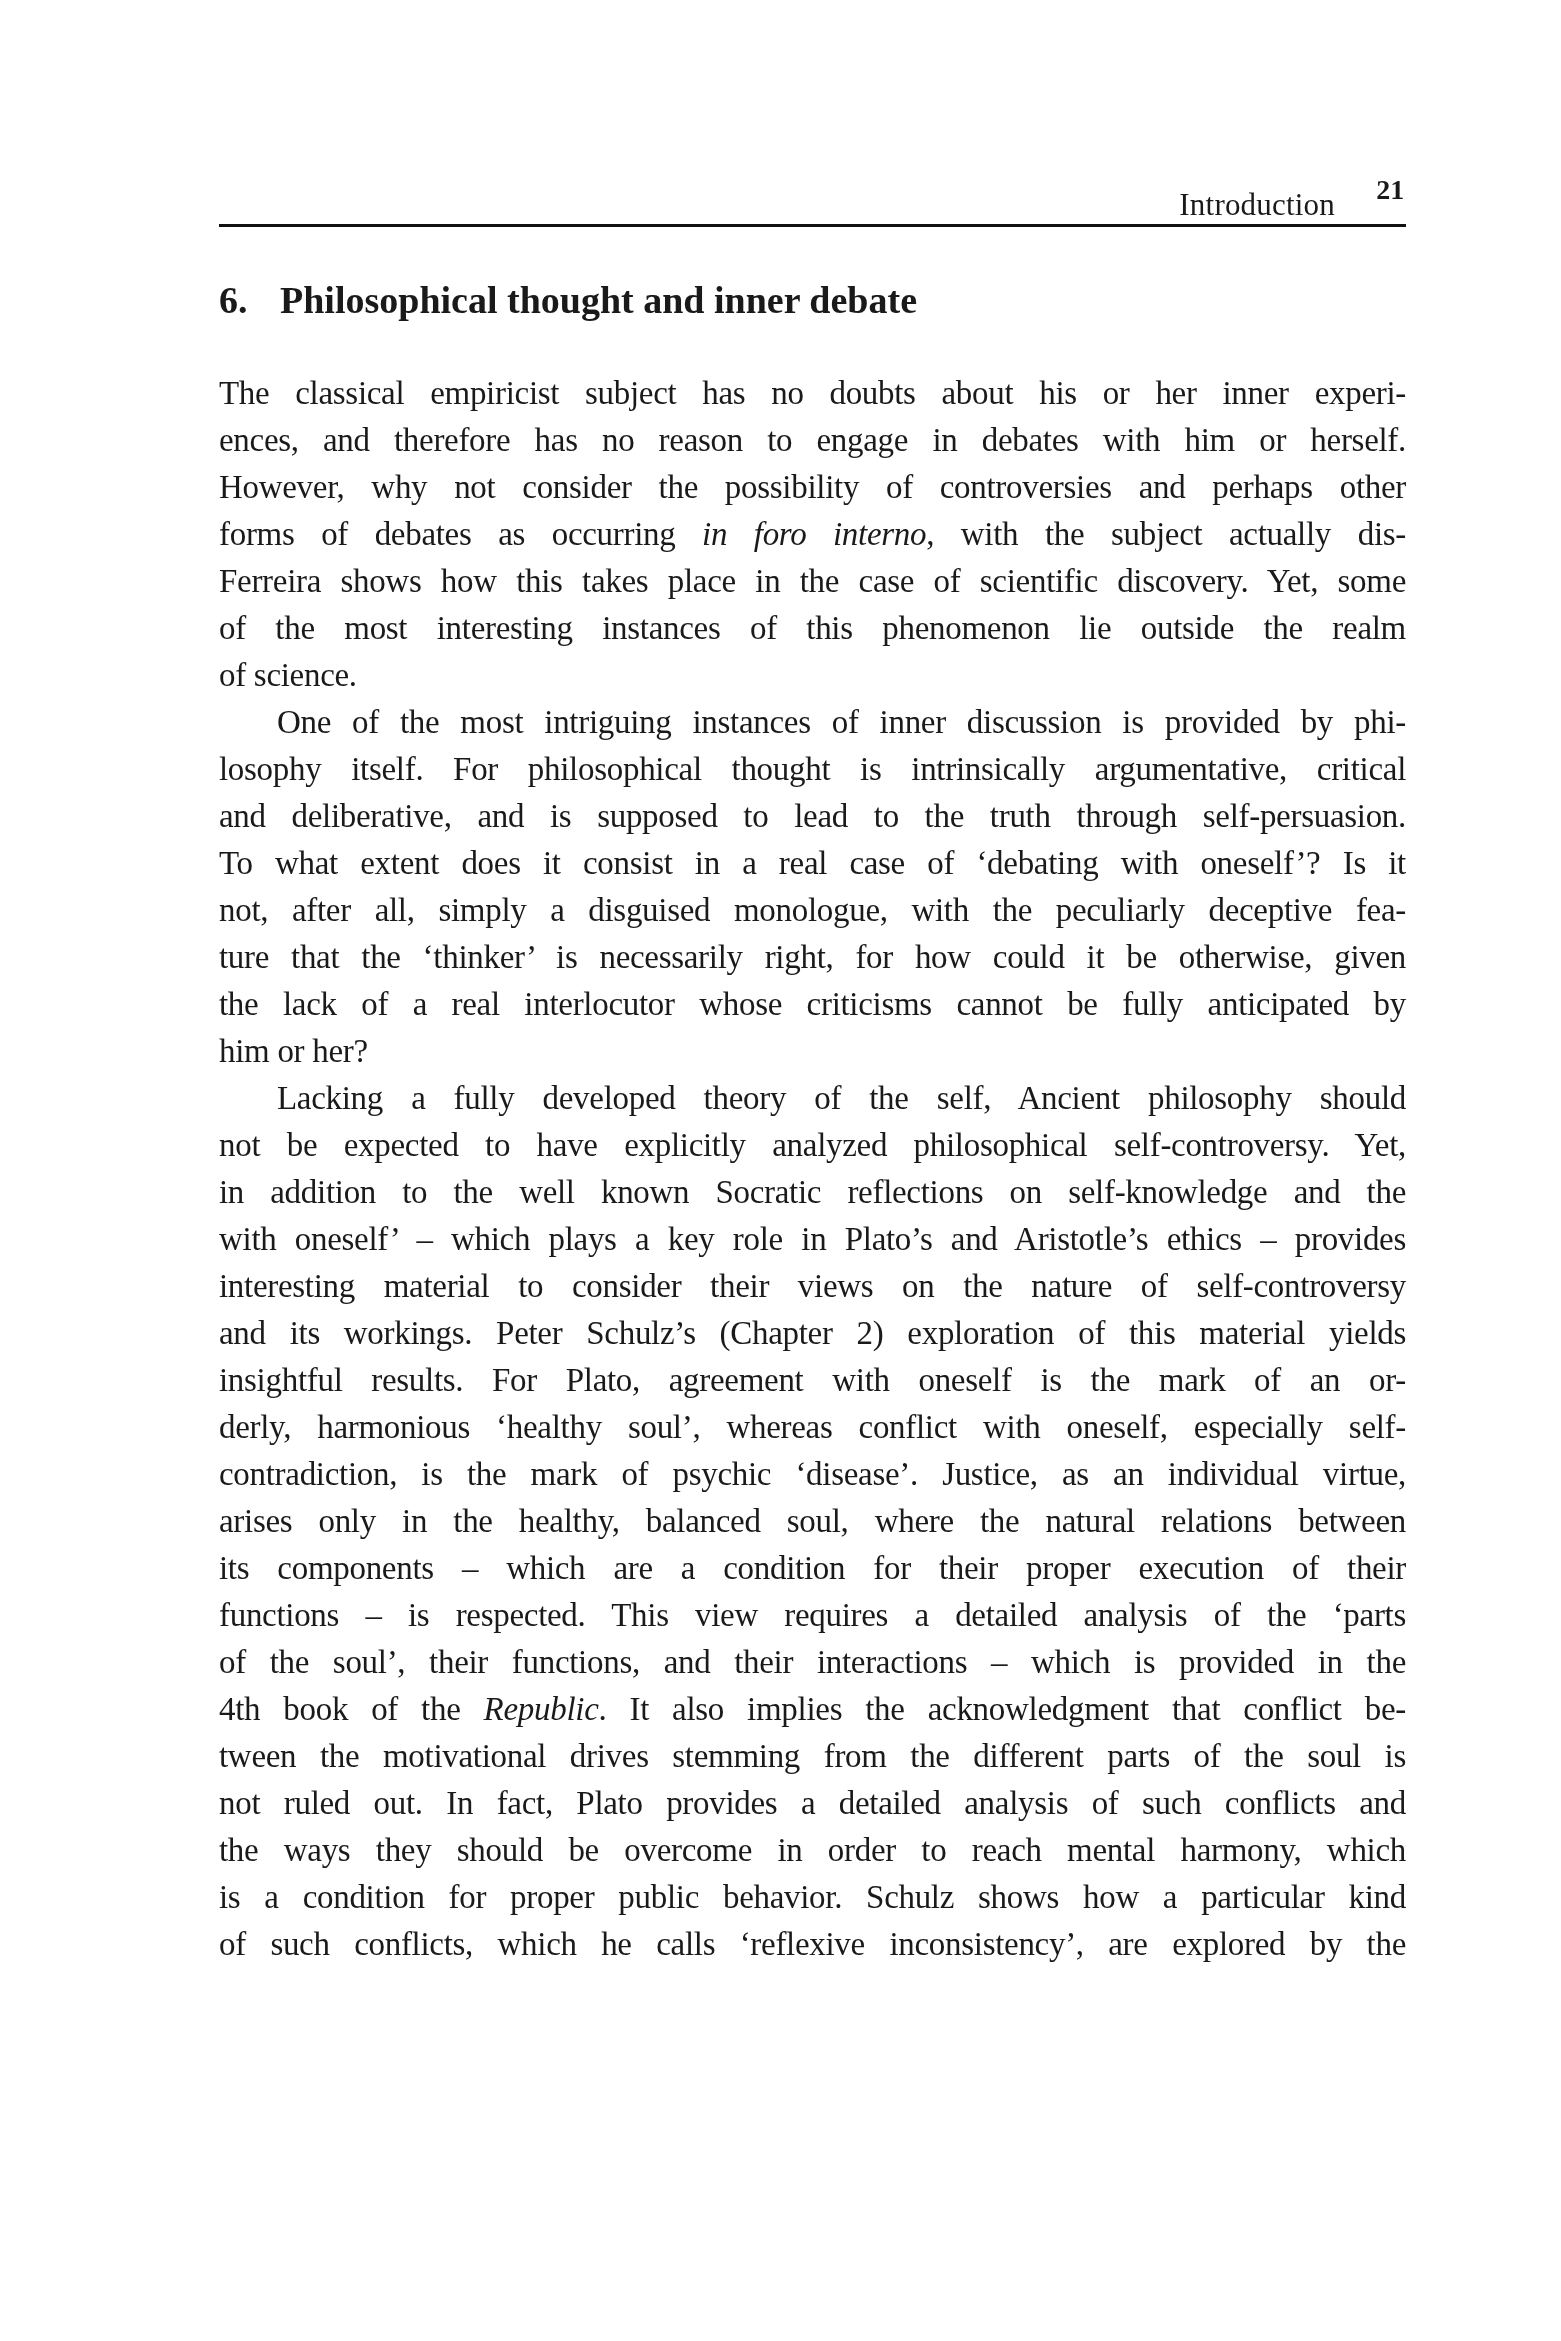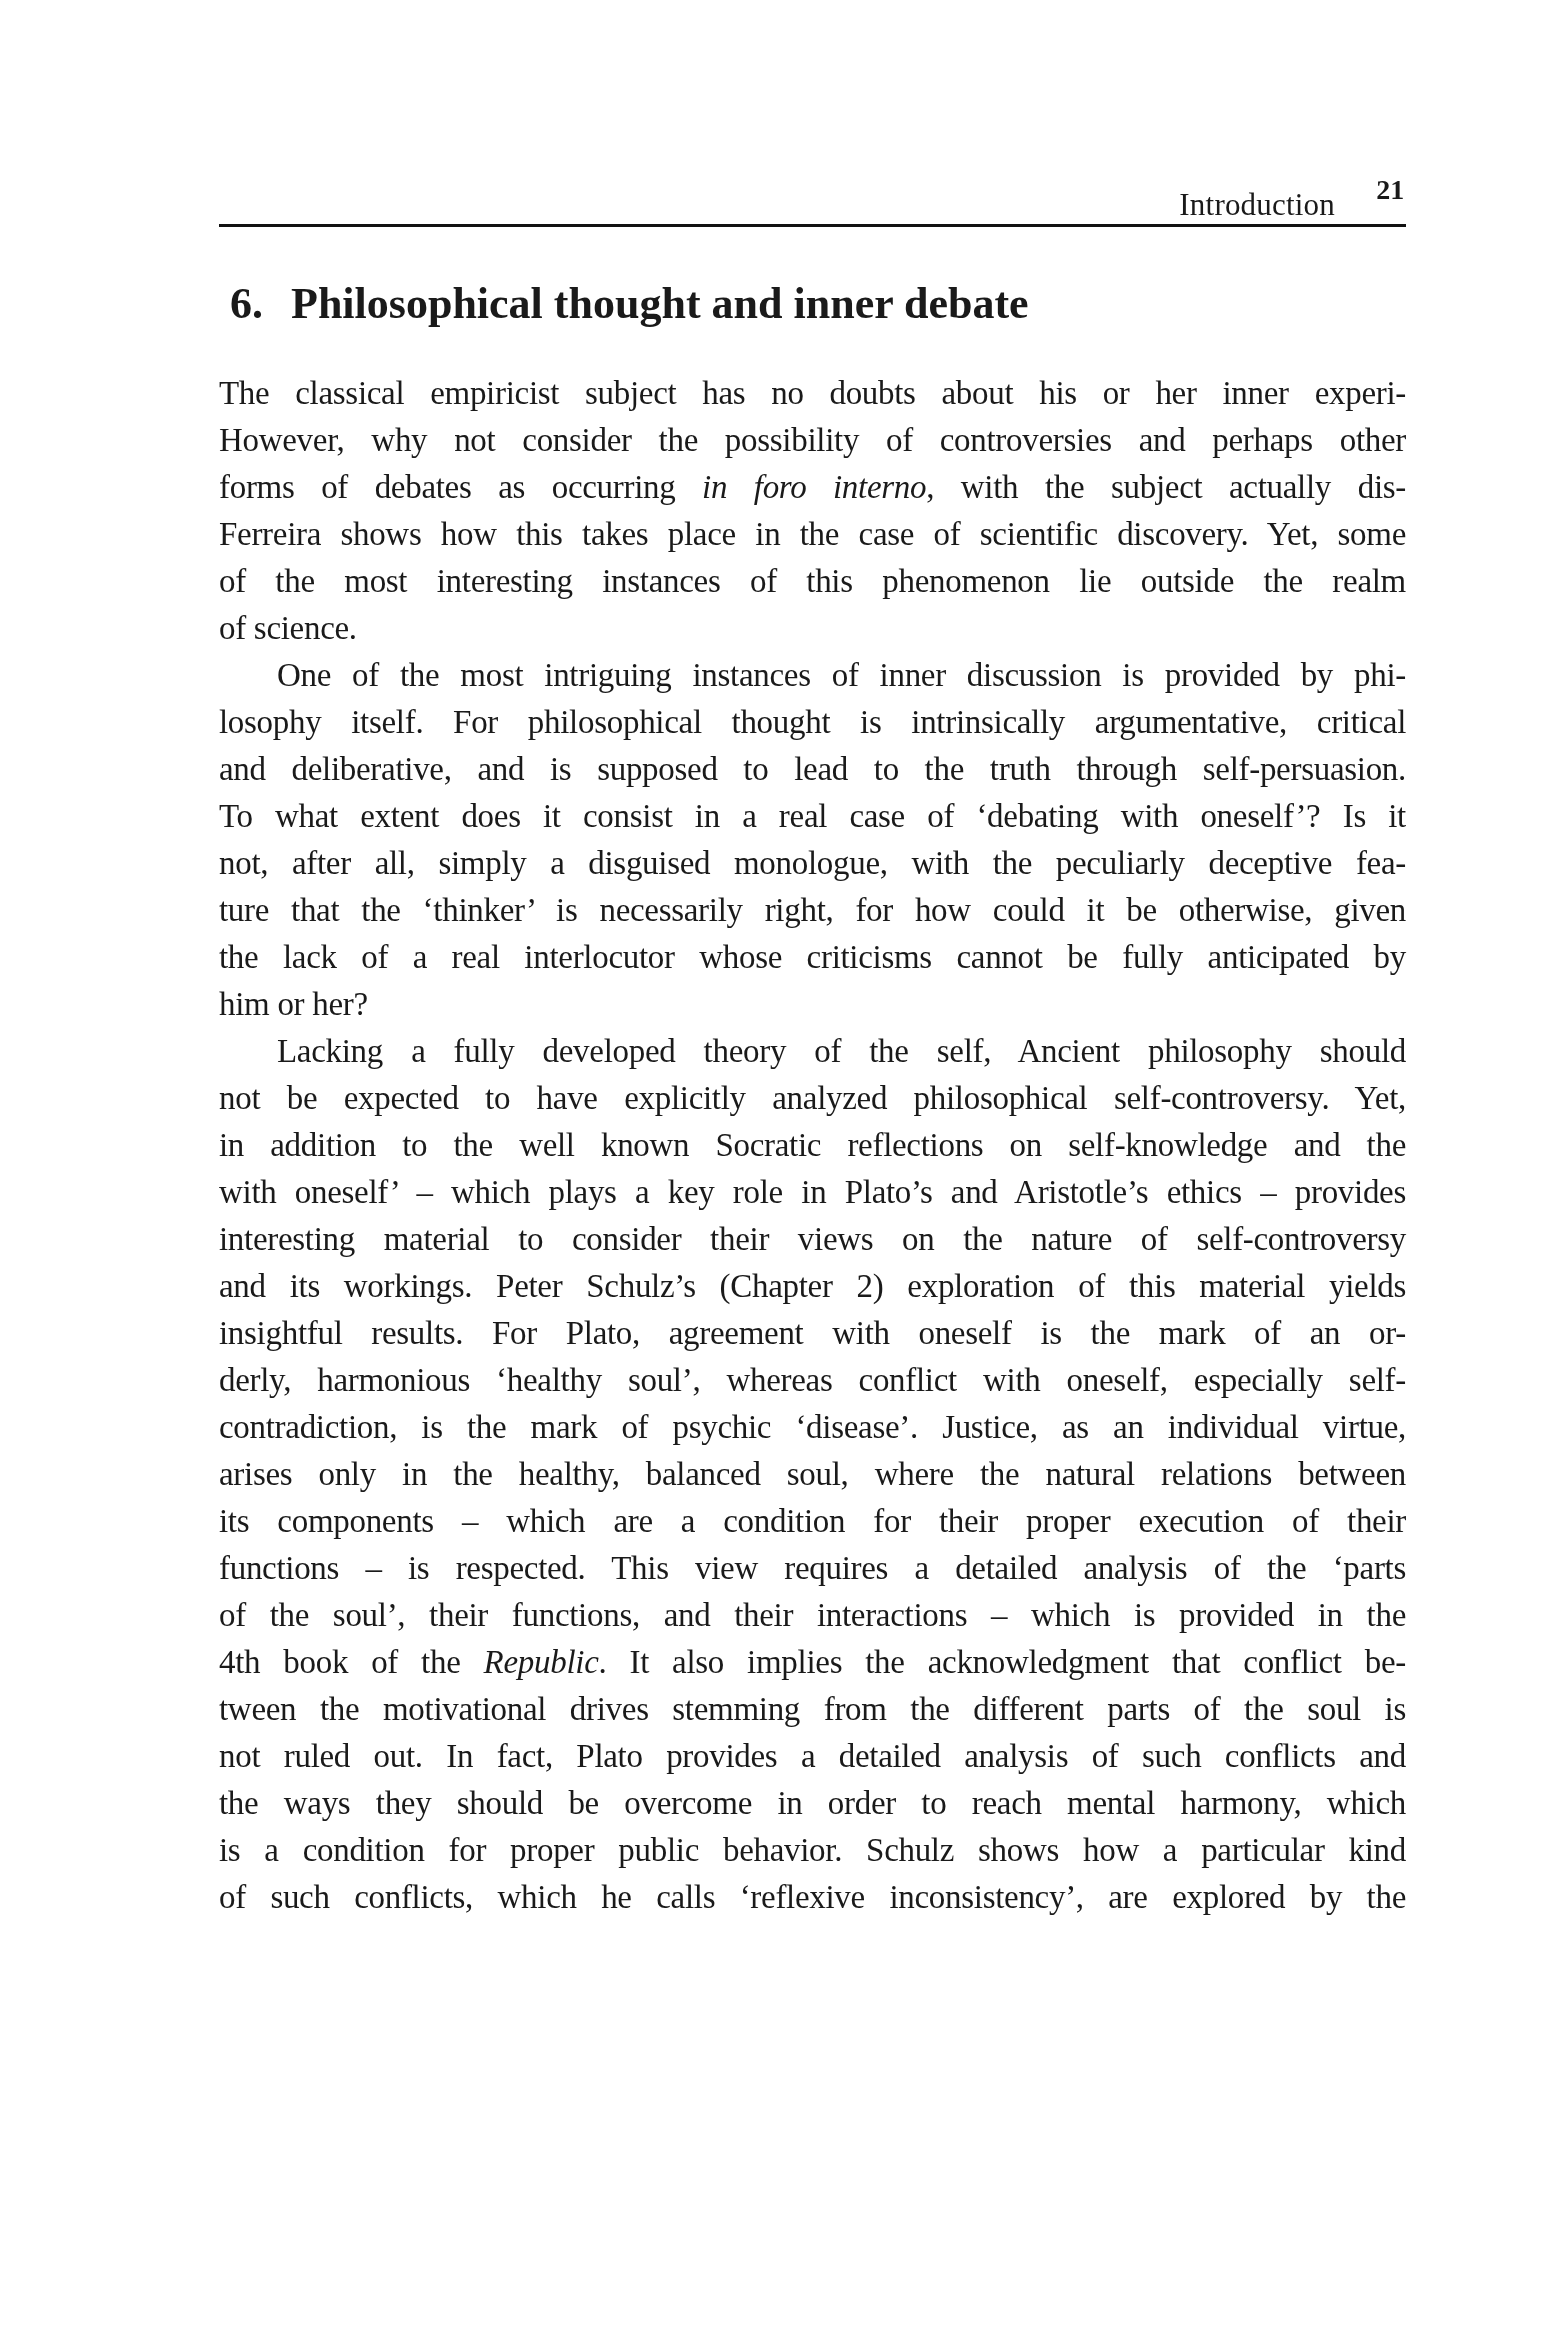--- a/index.html
+++ b/index.html
@@ -35,23 +35,23 @@
     position: absolute;
     right: 1.7px;
     top: 9px;
     font-size: 28px;
     font-weight: bold;
     font-variant: small-caps;
     text-align: right;
   }
   .section-heading {
     position: absolute;
-    left: 230px;
+    left: 219px;
     top: 278px;
-    font-size: 44px;
+    font-size: 38px;
     font-weight: bold;
     white-space: nowrap;
   }
   .section-heading .num {
     display: inline-block;
     width: 61px;
   }
   .body-text {
     position: absolute;
     left: 219px;
@@ -86,20 +86,21 @@
   <span class="page-no">21</span>
 </header>
 
 <h2 class="section-heading" style="margin:0;">
   <span class="num">6.</span><span>Philosophical thought and inner debate</span>
 </h2>
 
 <main class="body-text" id="body-text">
     <div>
       <span class="line"><span>The classical empiricist subject has no doubts about his or her inner experi-</span></span>
+      <span class="line"><span>ences, and therefore has no reason to engage in debates with him or herself.</span></span>
       <span class="line"><span>However, why not consider the possibility of controversies and perhaps other</span></span>
       <span class="line"><span>forms of debates as occurring </span><span class="it">in foro interno</span><span>, with the subject actually dis-</span></span>
       <span class="line"><span>Ferreira shows how this takes place in the case of scientific discovery. Yet, some</span></span>
       <span class="line"><span>of the most interesting instances of this phenomenon lie outside the realm</span></span>
       <span class="line last"><span>of science.</span></span>
     </div>
     <div>
       <span class="line indent"><span>One of the most intriguing instances of inner discussion is provided by phi-</span></span>
       <span class="line"><span>losophy itself. For philosophical thought is intrinsically argumentative, critical</span></span>
       <span class="line"><span>and deliberative, and is supposed to lead to the truth through self-persuasion.</span></span>

